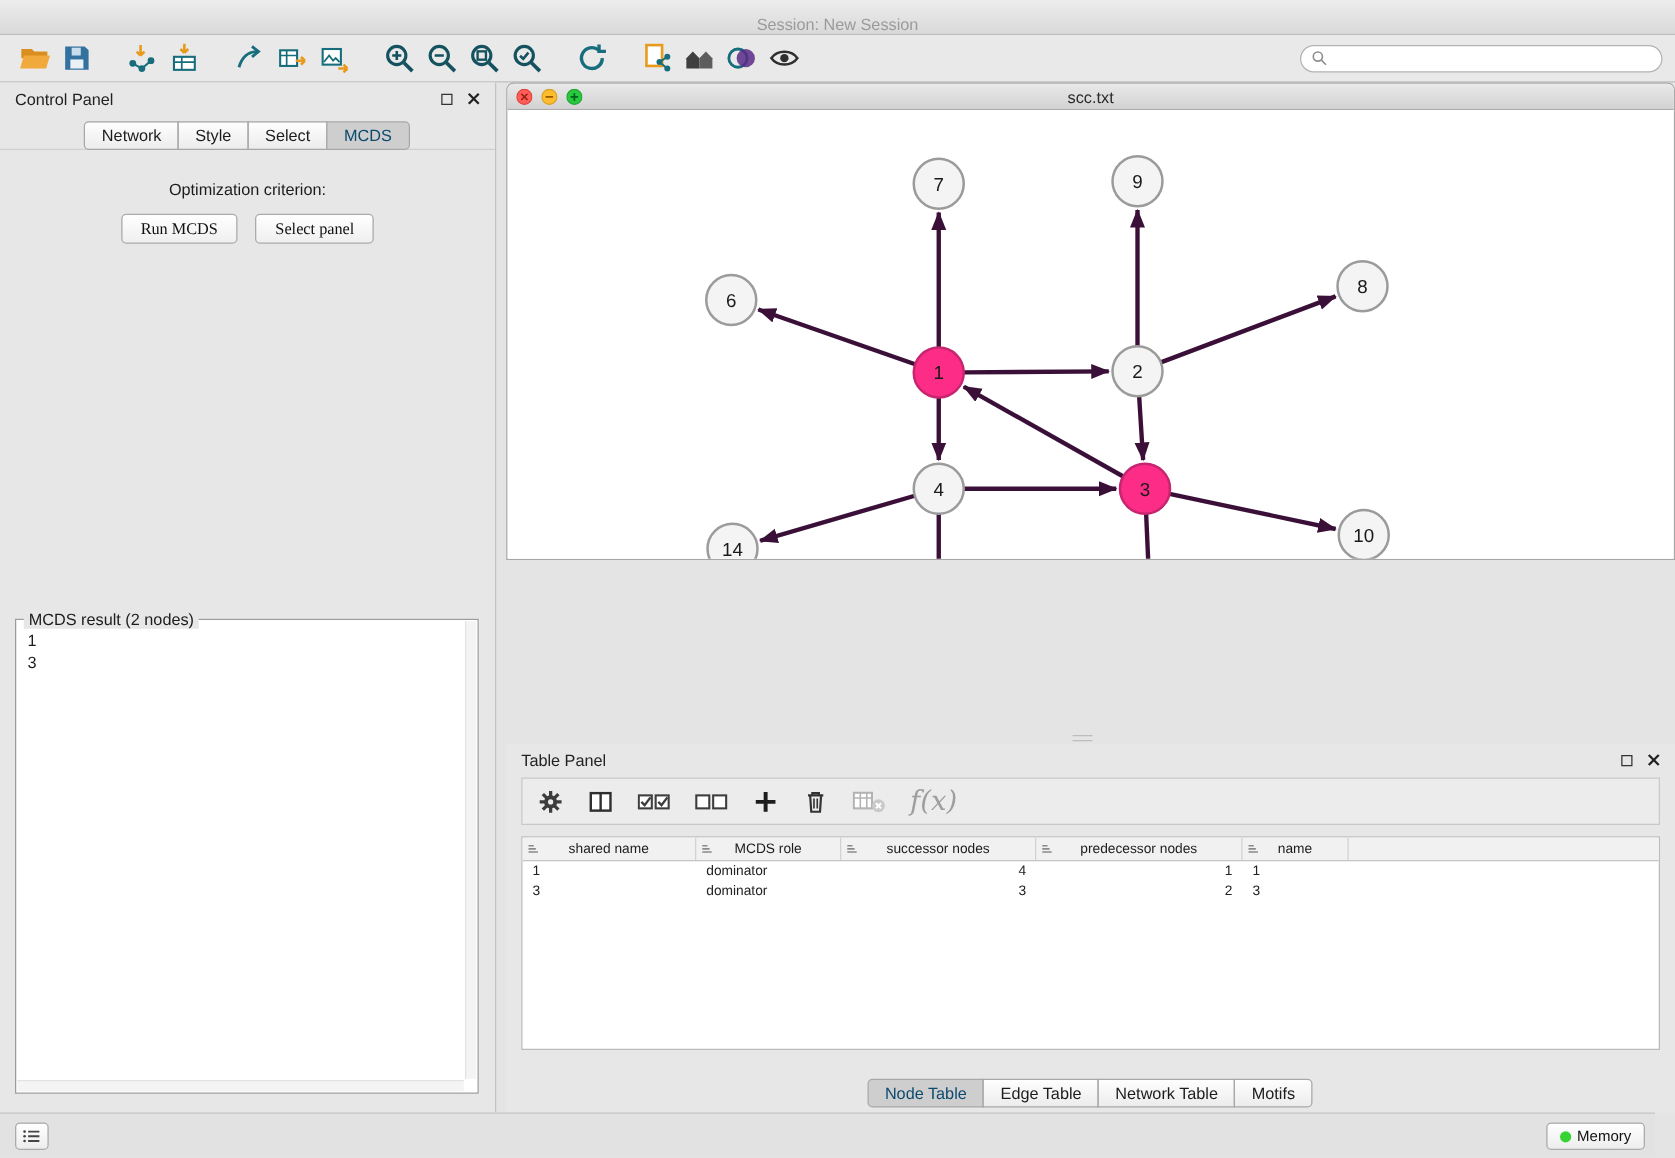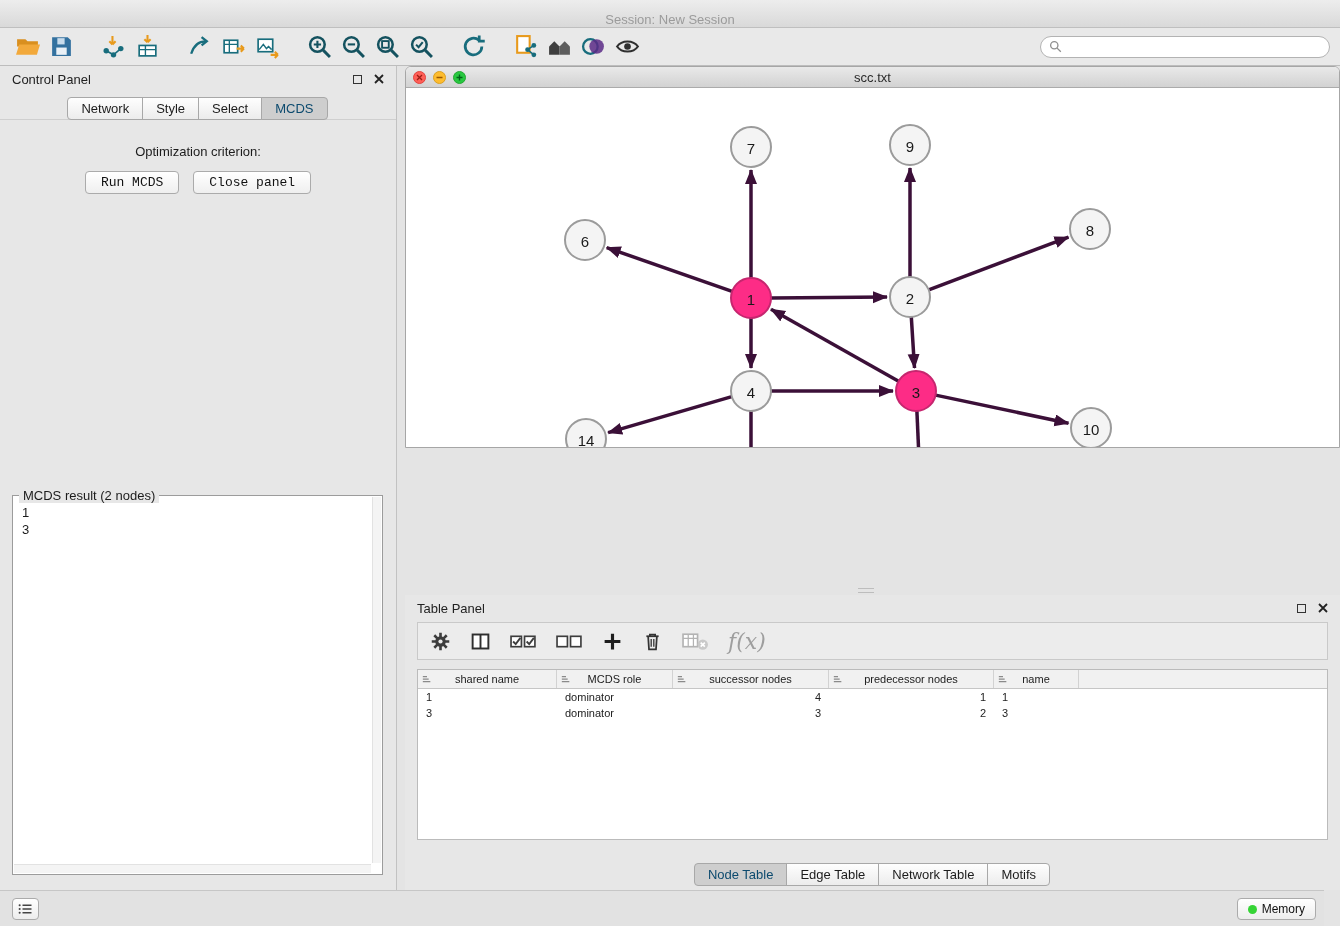--- a/index.html
+++ b/index.html
@@ -81,21 +81,21 @@
     display:flex; flex-direction:column; gap:2px;
   }
   .dd-arrows i { width:0; height:0; border-left:4px solid transparent; border-right:4px solid transparent; }
   .dd-arrows .up   { border-bottom:5px solid #555; }
   .dd-arrows .down { border-top:5px solid #555; }
 
   .cp-buttons { display:flex; justify-content:center; gap:14px; margin-top:12px; }
   .btn {
     background:linear-gradient(#ffffff,#efefef);
     border:1px solid #ababab; border-radius:4px;
-    font-size:13px; font-family:Liberation Mono, monospace;
+    font-size:13px; font-family:Liberation Serif, serif;
     padding:3px 15px; cursor:pointer; color:#111;text-align:center;
   }
 
   .result-box {
     position:absolute; left:12px; right:13px; top:429px; bottom:15px;
     border:1px solid #9c9c9c; background:#fff;
   }
   .result-legend {
     position:absolute; top:-8px; left:6px; background:#e7e7e7;
     padding:0 4px; font-size:13px; color:#1c1c1c;
@@ -334,21 +334,21 @@
     <div class="cp-tabs" id="cp-tabs">
         <div class="cp-tab first">Network</div>
         <div class="cp-tab">Style</div>
         <div class="cp-tab">Select</div>
         <div class="cp-tab active last">MCDS</div>
       </div>
   </div>
   <div class="cp-opt-label">Optimization criterion:</div>
   <div class="cp-buttons">
     <button class="btn">Run MCDS</button>
-    <button class="btn">Close panel</button>
+    <button class="btn">Select panel</button>
   </div>
   <div class="result-box">
     <span class="result-legend">MCDS result (2 nodes)</span>
     <div class="result-content" id="result-lines">
         <div>1</div>
         <div>3</div>
       </div>
     <div class="result-vscroll"></div>
     <div class="result-hscroll"></div>
   </div>

